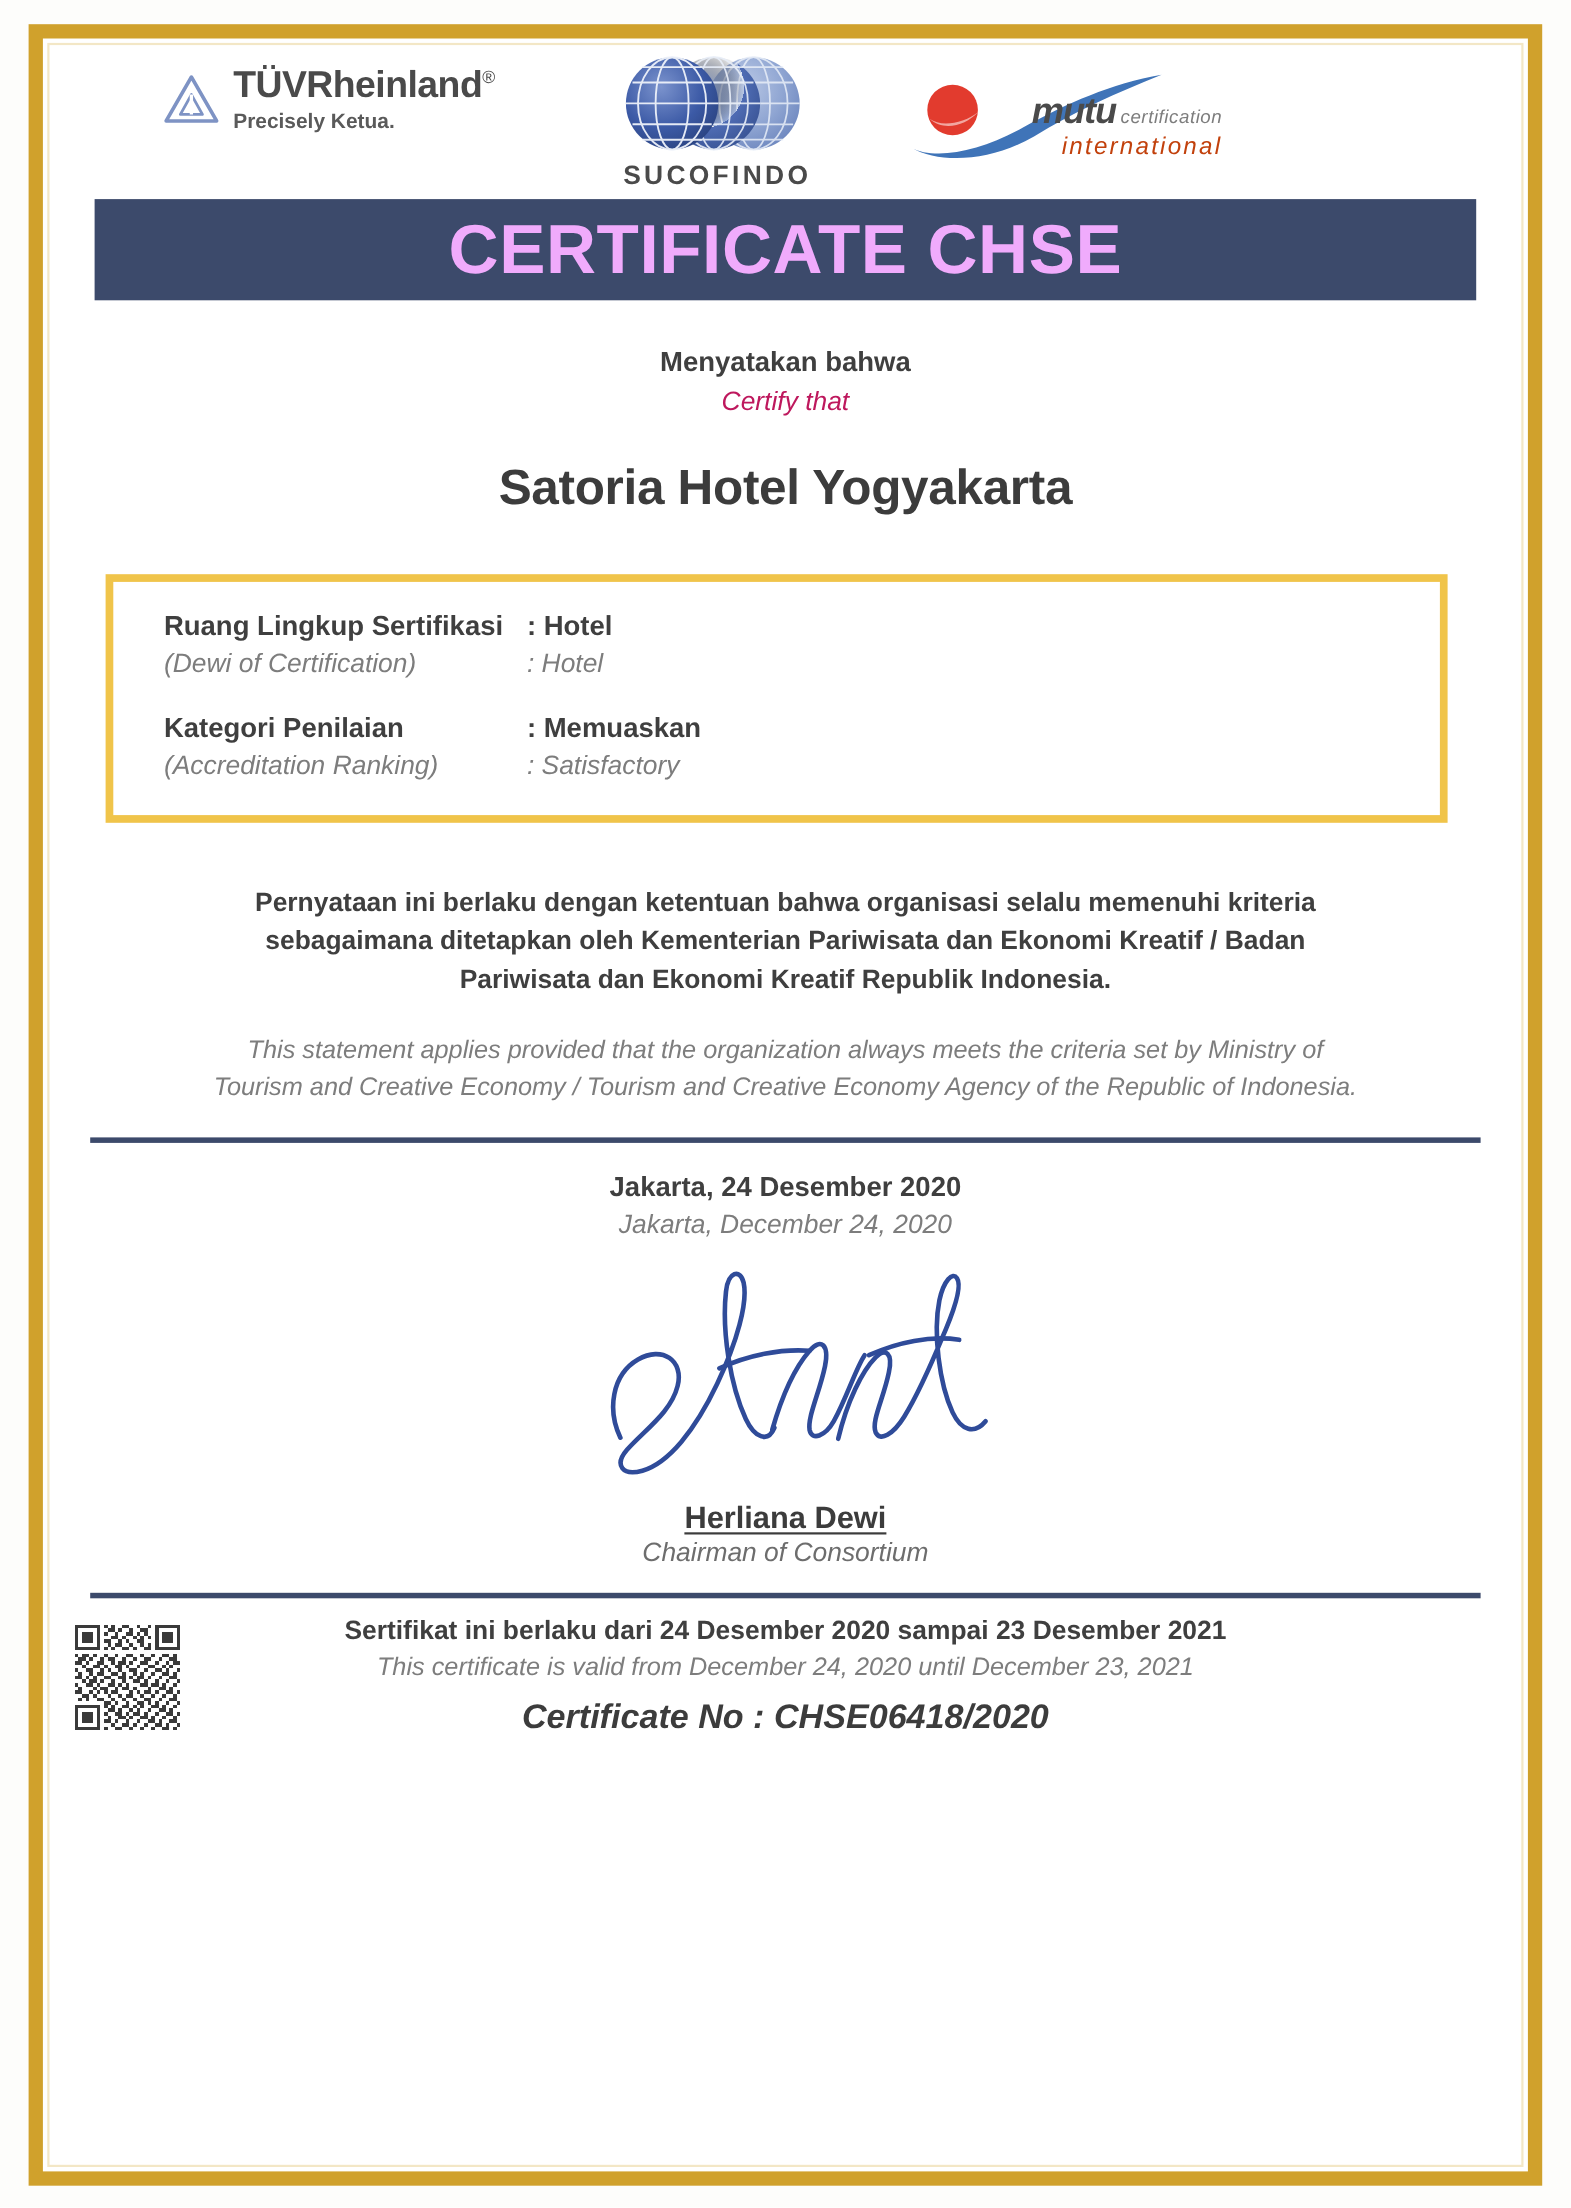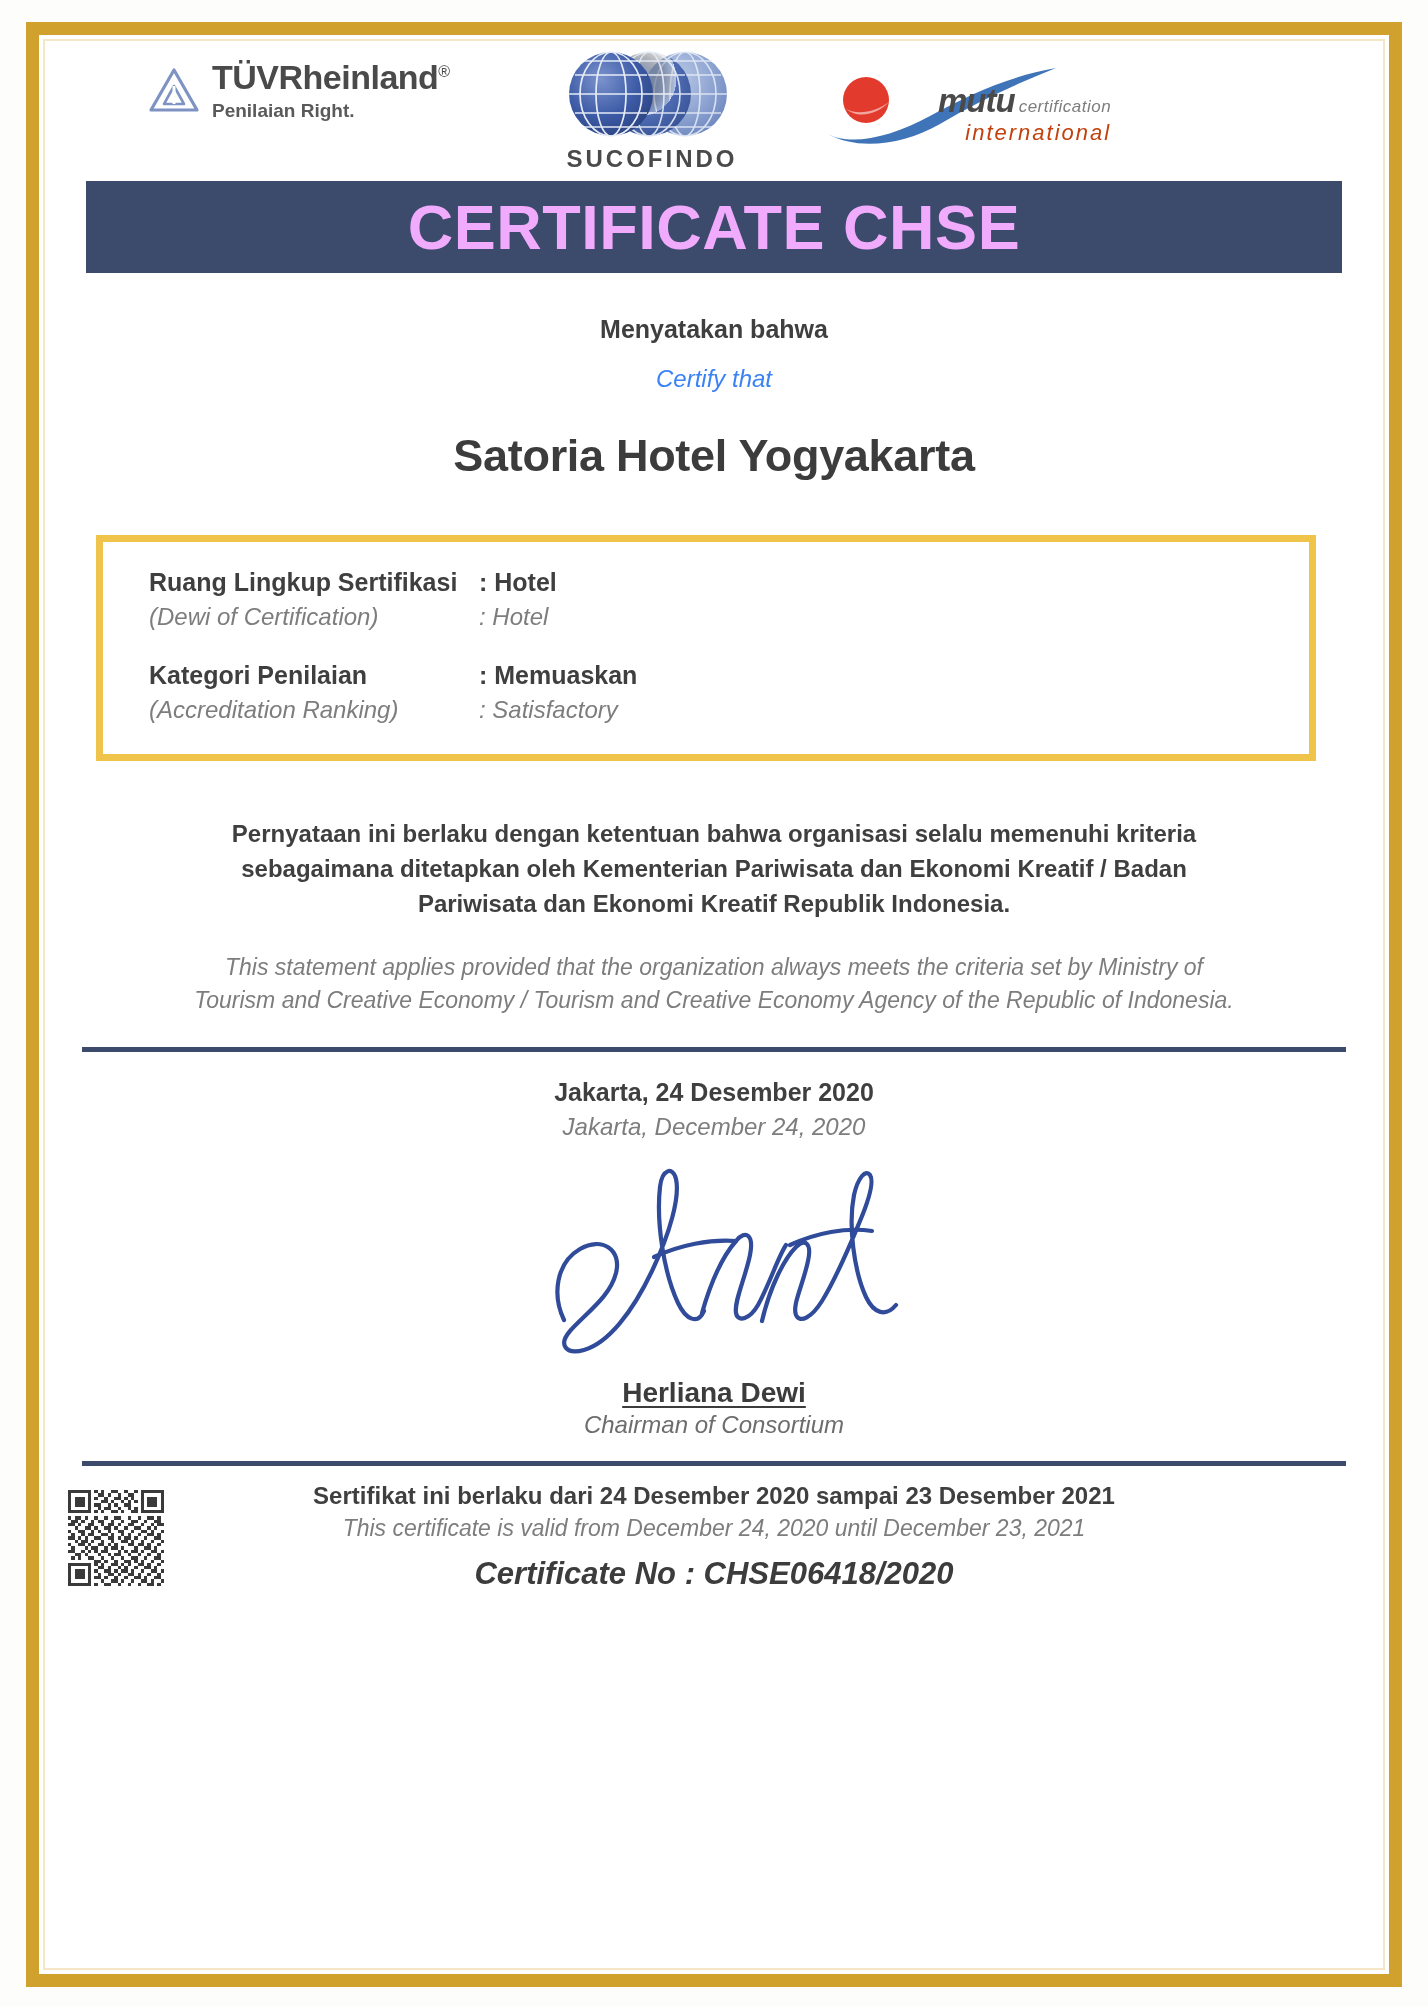--- a/index.html
+++ b/index.html
@@ -151,22 +151,22 @@
   
   .certify-block { text-align: center; margin-top: 42px; }
   .certify-id {
     font-size: 25px;
     font-weight: bold;
     color: #3f3f3f;
   }
   .certify-en {
     font-size: 24px;
     font-style: italic;
-    color: #3b82f6;
-    margin-top: 21px;
+    color: #be185d;
+    margin-top: 8px;
   }
   .holder-name {
     font-size: 45px;
     font-weight: bold;
     color: #3c3c3c;
     margin-top: 37px;
     letter-spacing: -0.3px;
   }
   .holder-address {
     font-size: 24px;
@@ -336,21 +336,21 @@
       <div class="tuv-logo">
         <span class="tuv-triangle">
           <svg width="52" height="48" viewBox="0 0 52 48">
             <path d="M26 4 L49 44 L3 44 Z" fill="none" stroke="#7e93c4" stroke-width="3.2" stroke-linejoin="round"></path>
             <path d="M26 20 L36 38 L16 38 Z" fill="none" stroke="#7e93c4" stroke-width="2.6" stroke-linejoin="round"></path>
             <path d="M26 20 L26 38" stroke="#ffffff" stroke-width="3"></path>
           </svg>
         </span>
         <span class="tuv-text-wrap">
           <span class="tuv-name"><span>TÜVRheinland</span><span class="reg">®</span></span>
-          <div class="tuv-tag">Penilaian Right.</div>
+          <div class="tuv-tag">Precisely Ketua.</div>
         </span>
       </div>
 
       <div class="suco-logo">
         <span>
           <svg width="190" height="92" viewBox="0 0 190 92">
             <defs>
               <radialGradient id="gA" cx="38%" cy="32%" r="72%">
                 <stop offset="0%" stop-color="#7b93cd"></stop>
                 <stop offset="62%" stop-color="#3c5aa6"></stop>

